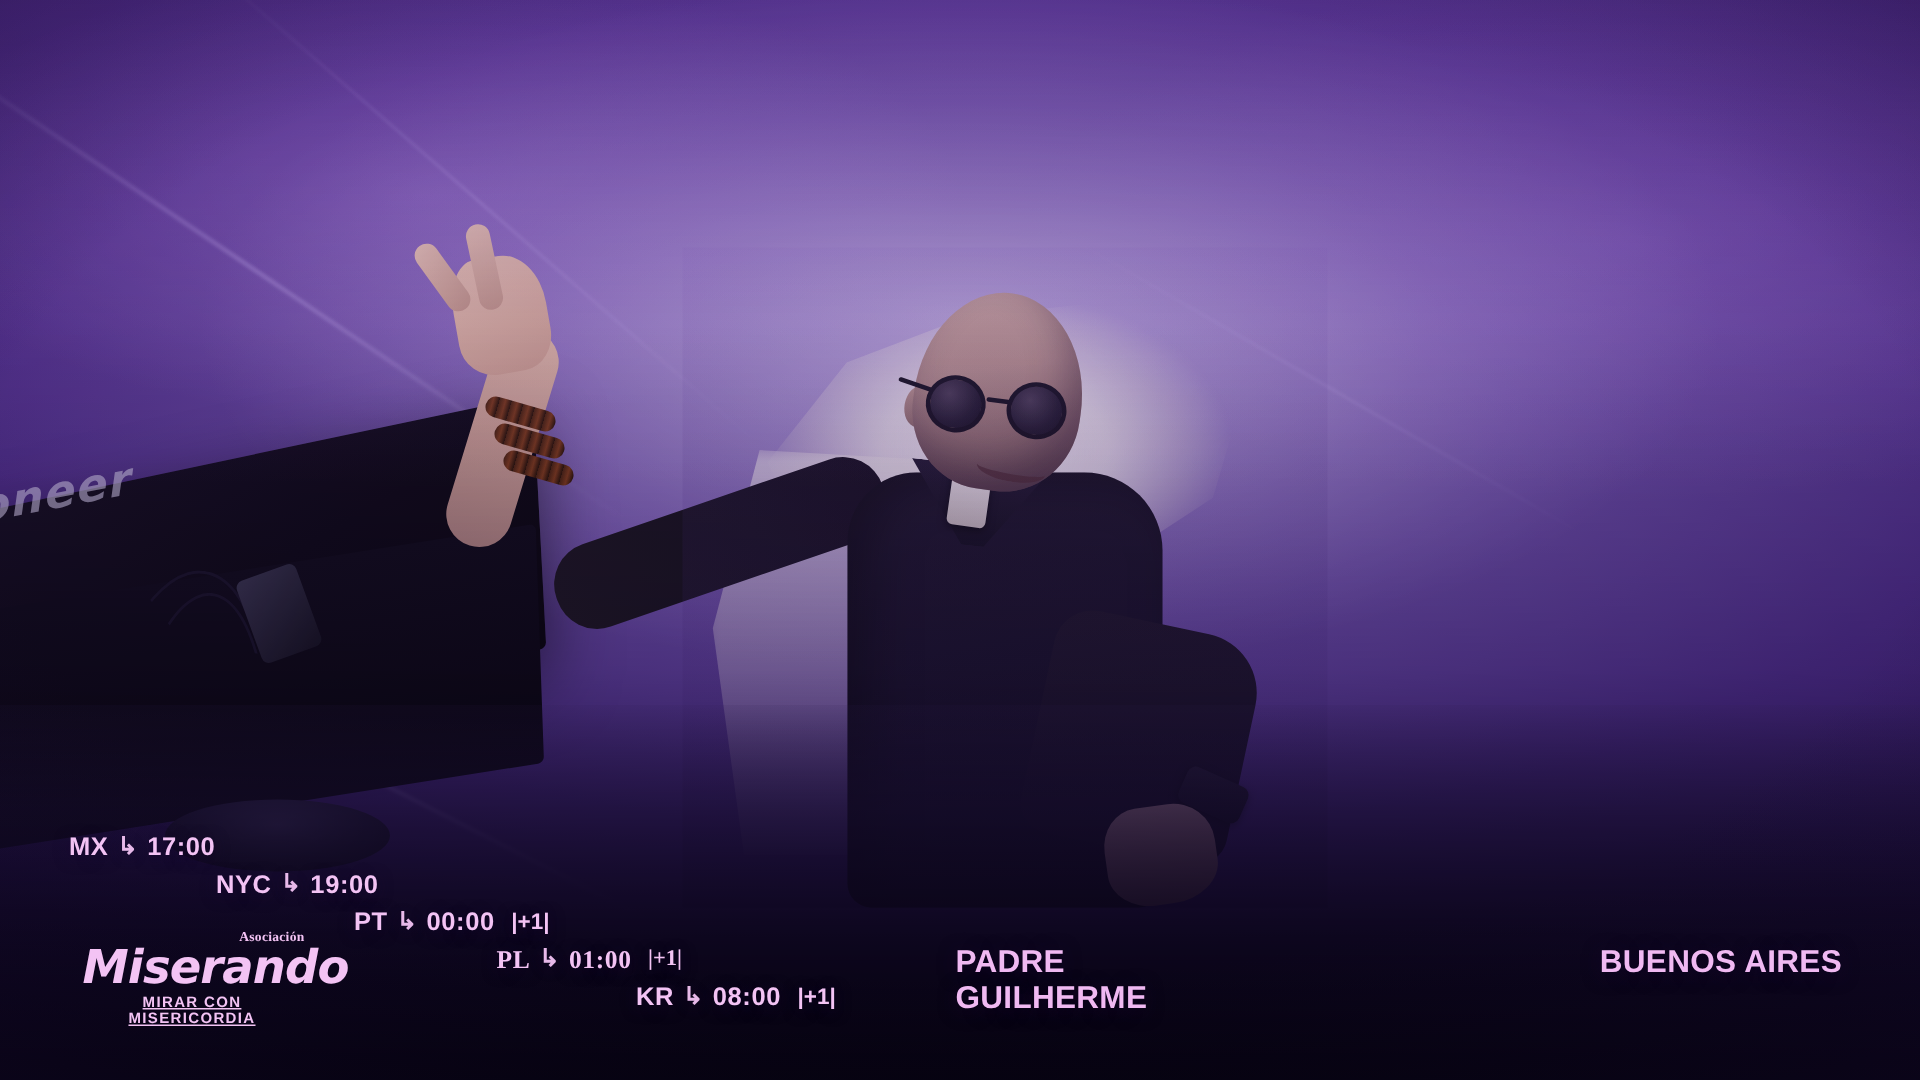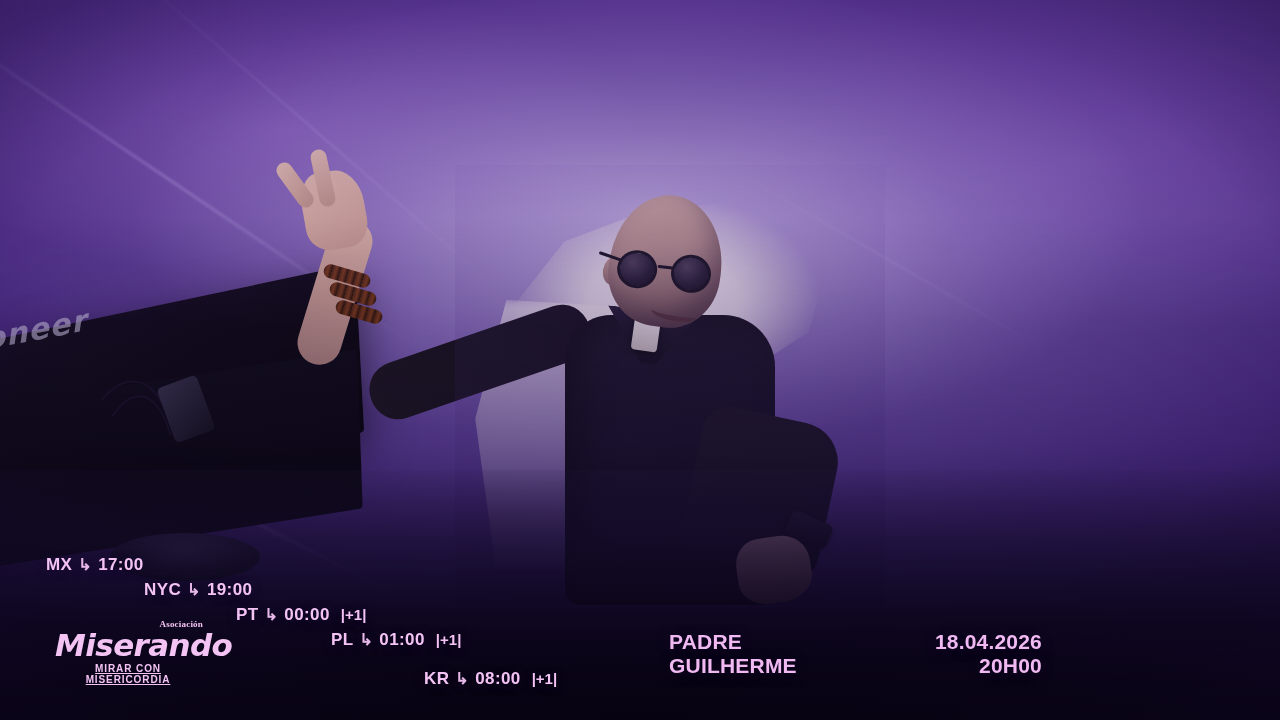--- a/index.html
+++ b/index.html
@@ -240,21 +240,21 @@
     font-size:31px; font-weight:700; font-style:italic;
     letter-spacing:-.6px; line-height:1;
     font-family:"DejaVu Sans", sans-serif;
   }
   .logo-sub{
     margin-top:2px;
     font-size:10px; font-weight:700; letter-spacing:.9px;text-decoration:underline;
   }
 
   .footer{
-    position:absolute; left:0; right:0; bottom:34px; height:56px;margin-left:32px;
+    position:absolute; left:0; right:0; bottom:34px; height:56px;
   }
   .f-block{
     position:absolute;
     color:#f0b9f2;
     font-weight:700;
     font-size:21px;
     line-height:1.12;
     letter-spacing:.2px;
     text-shadow:0 2px 12px rgba(25,5,50,.55);
   }
@@ -355,21 +355,21 @@
       <span class="tz-arrow">↳</span>
       <span class="tz-time">19:00</span>
       <span class="tz-off"></span>
     </div>
     <div class="tz-row" style="margin-left:190px; margin-bottom:8px;">
       <span class="tz-city">PT</span>
       <span class="tz-arrow">↳</span>
       <span class="tz-time">00:00</span>
       <span class="tz-off">|+1|</span>
     </div>
-    <div class="tz-row" style="margin-left:285px; margin-bottom:22px;">
+    <div class="tz-row" style="margin-left:285px; margin-bottom:8px;font-family:Liberation Serif, serif;">
       <span class="tz-city">PL</span>
       <span class="tz-arrow">↳</span>
       <span class="tz-time">01:00</span>
       <span class="tz-off">|+1|</span>
     </div>
     <div class="tz-row" style="margin-left:378px;">
       <span class="tz-city">KR</span>
       <span class="tz-arrow">↳</span>
       <span class="tz-time">08:00</span>
       <span class="tz-off">|+1|</span>
@@ -382,21 +382,18 @@
       <span class="logo-sup">Asociación</span>
     </div>
     <div class="logo-sub">MIRAR CON MISERICORDIA</div>
   </div>
 
   <div class="footer">
     <div class="f-block f-artist">
       <span class="line">PADRE</span>
       <span class="line">GUILHERME</span>
     </div>
-    <div class="f-block f-date">
-      <span class="line">18.04.2026</span>
-      <span class="line">20H00</span>
-    </div>
     <div class="f-block f-venue">
+      <span class="line">BUENOS AIRES</span>
     </div>
   </div>
 
 </div>
 
 </body></html>

